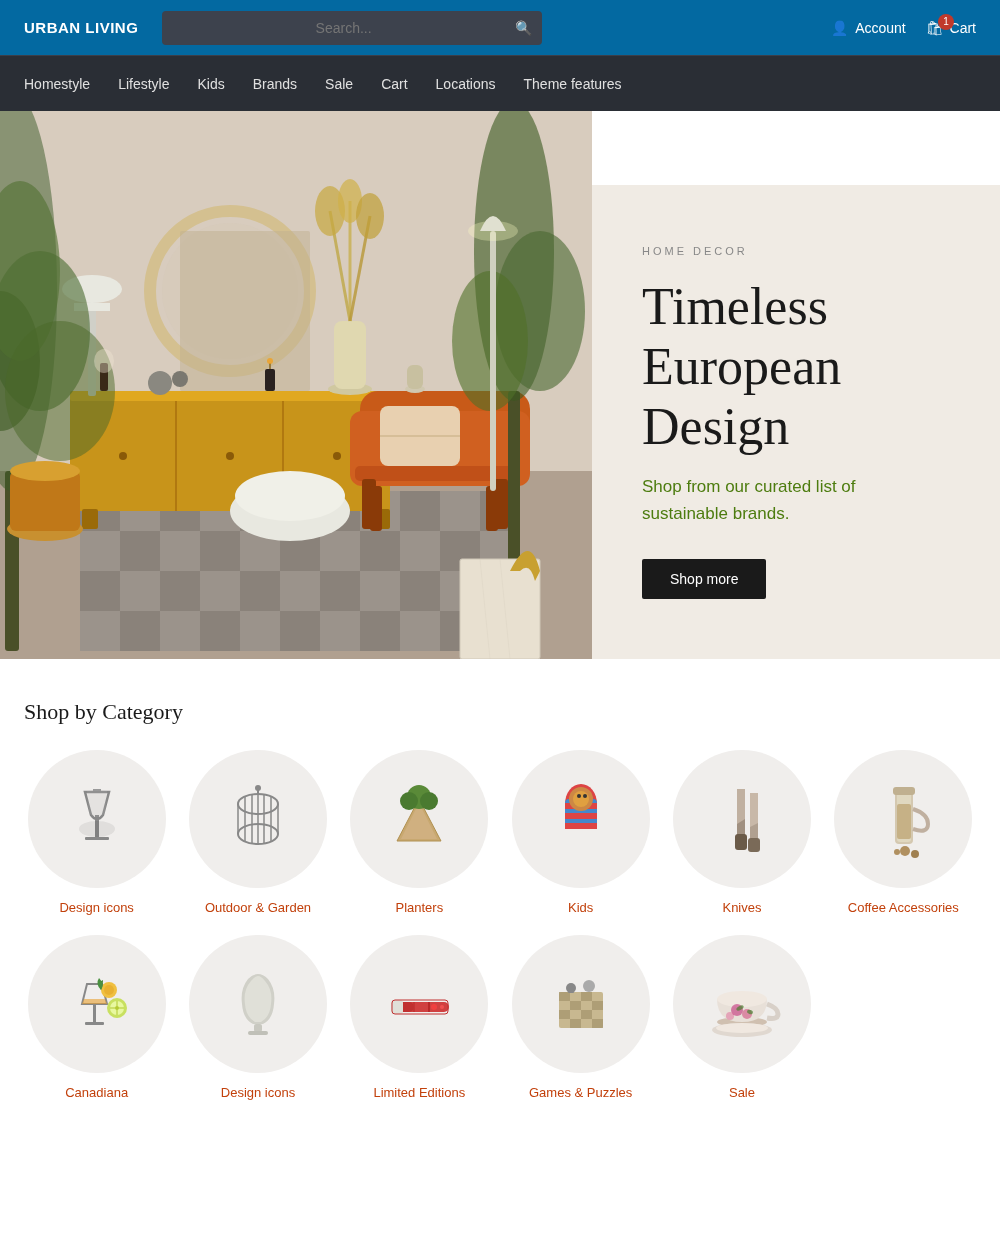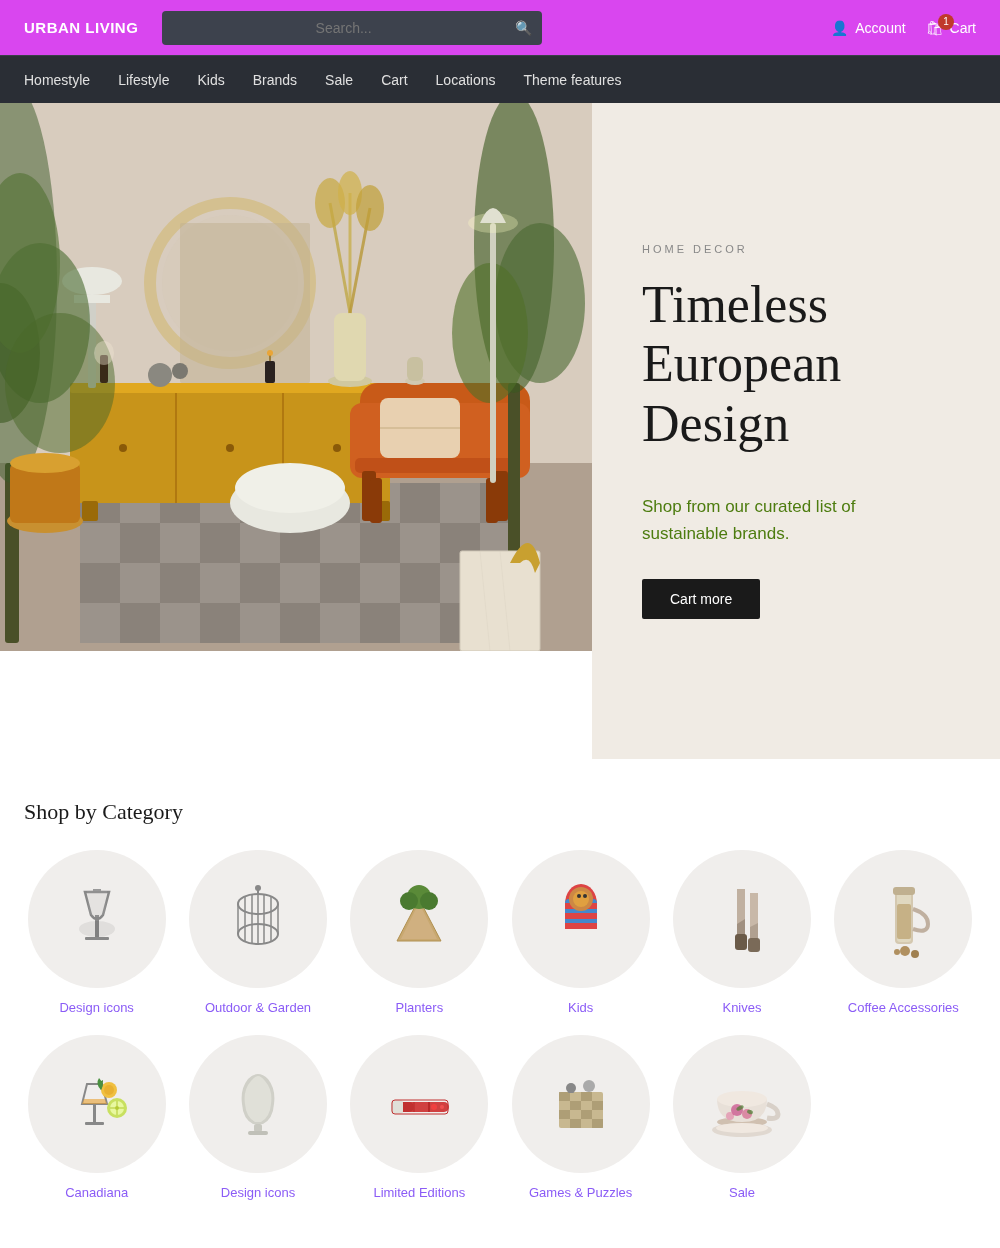--- a/index.html
+++ b/index.html
@@ -1,20 +1,20 @@
 <!DOCTYPE html>
 <html><head>
   <meta charset="utf-8">
   <style>
     * { box-sizing: border-box; margin: 0; padding: 0; }
     body { font-family: -apple-system, BlinkMacSystemFont, 'Segoe UI', sans-serif; background: #fff; width: 1000px; }
 
     
     .header {
-      background: #d946ef;
+      background: #0369a1;
       display: flex;
       align-items: center;
       padding: 0 24px;
       height: 55px;
       gap: 16px;
     }
     .logo {
       color: #fff;
       font-size: 15px;
       font-weight: 600;
@@ -83,35 +83,36 @@
       right: 22px;
     }
 
     
     .nav {
       background: #2a2e35;
       border-top: 1px solid #3a3f4a;
       display: flex;
       align-items: center;
       padding: 0 24px;
-      height: 48px;
+      height: 56px;
       gap: 28px;
     }
     .nav-item {
       color: #e0e0e0;
       font-size: 14px;
       cursor: pointer;
       white-space: nowrap;
       padding: 4px 0;
     }
 
     
     .hero {
       display: flex;
-      height: 656px;
+      height: 548px;
+      align-items: flex-end;
     }
     .hero-image {
       width: 592px;
       height: 548px;
       background: #c8b89a;
       flex-shrink: 0;
       overflow: hidden;
       position: relative;
     }
     
@@ -140,21 +141,21 @@
       letter-spacing: 3px;
       text-transform: uppercase;
       color: #888;
       margin-bottom: 20px;
     }
     .hero-title {
       font-size: 52px;
       font-weight: 400;
       line-height: 1.15;
       color: #1a1a1a;
-      margin-bottom: 39px;
+      margin-bottom: 16px;
       font-family: Georgia, serif;
     }
     .hero-desc {
       font-size: 17px;
       color: #4d7c0f;
       line-height: 1.6;
       margin-bottom: 32px;
       max-width: 280px;
     }
     .read-more-btn {
@@ -197,21 +198,21 @@
       height: 138px;
       border-radius: 50%;
       background: #f0eeec;
       display: flex;
       align-items: center;
       justify-content: center;
       overflow: hidden;
     }
     .category-label {
       font-size: 13px;
-      color: #8b5cf6;
+      color: #c2410c;
       text-align: center;
     }
   </style>
 </head>
 <body>
 
 <header class="header">
   <span class="logo">URBAN LIVING</span>
   <div class="search-bar">
     <input type="text" placeholder="Search..." style="">
@@ -364,21 +365,21 @@
         <line x1="500" y1="448" x2="510" y2="548" stroke="#d0c8b8" stroke-width="0.5" opacity="0.5"></line>
 
         <path d="M510 460 Q530 420 540 460 L535 470 Q530 450 520 460 Z" fill="#c8a030"></path>
       </svg>
     </div>
   </div>
   <div class="hero-content">
     <span class="hero-label">HOME DECOR</span>
     <h1 class="hero-title">Timeless European Design</h1>
     <p class="hero-desc">Shop from our curated list of sustainable brands.</p>
-    <button class="read-more-btn">Cart more</button>
+    <button class="read-more-btn">Shop more</button>
   </div>
 </section>
 
 <section class="shop-section">
   <h2 class="section-title">Shop by Category</h2>
   <div class="category-grid">
 
     <div class="category-item">
       <div class="category-circle">
         <svg width="80" height="80" viewBox="0 0 80 80">

